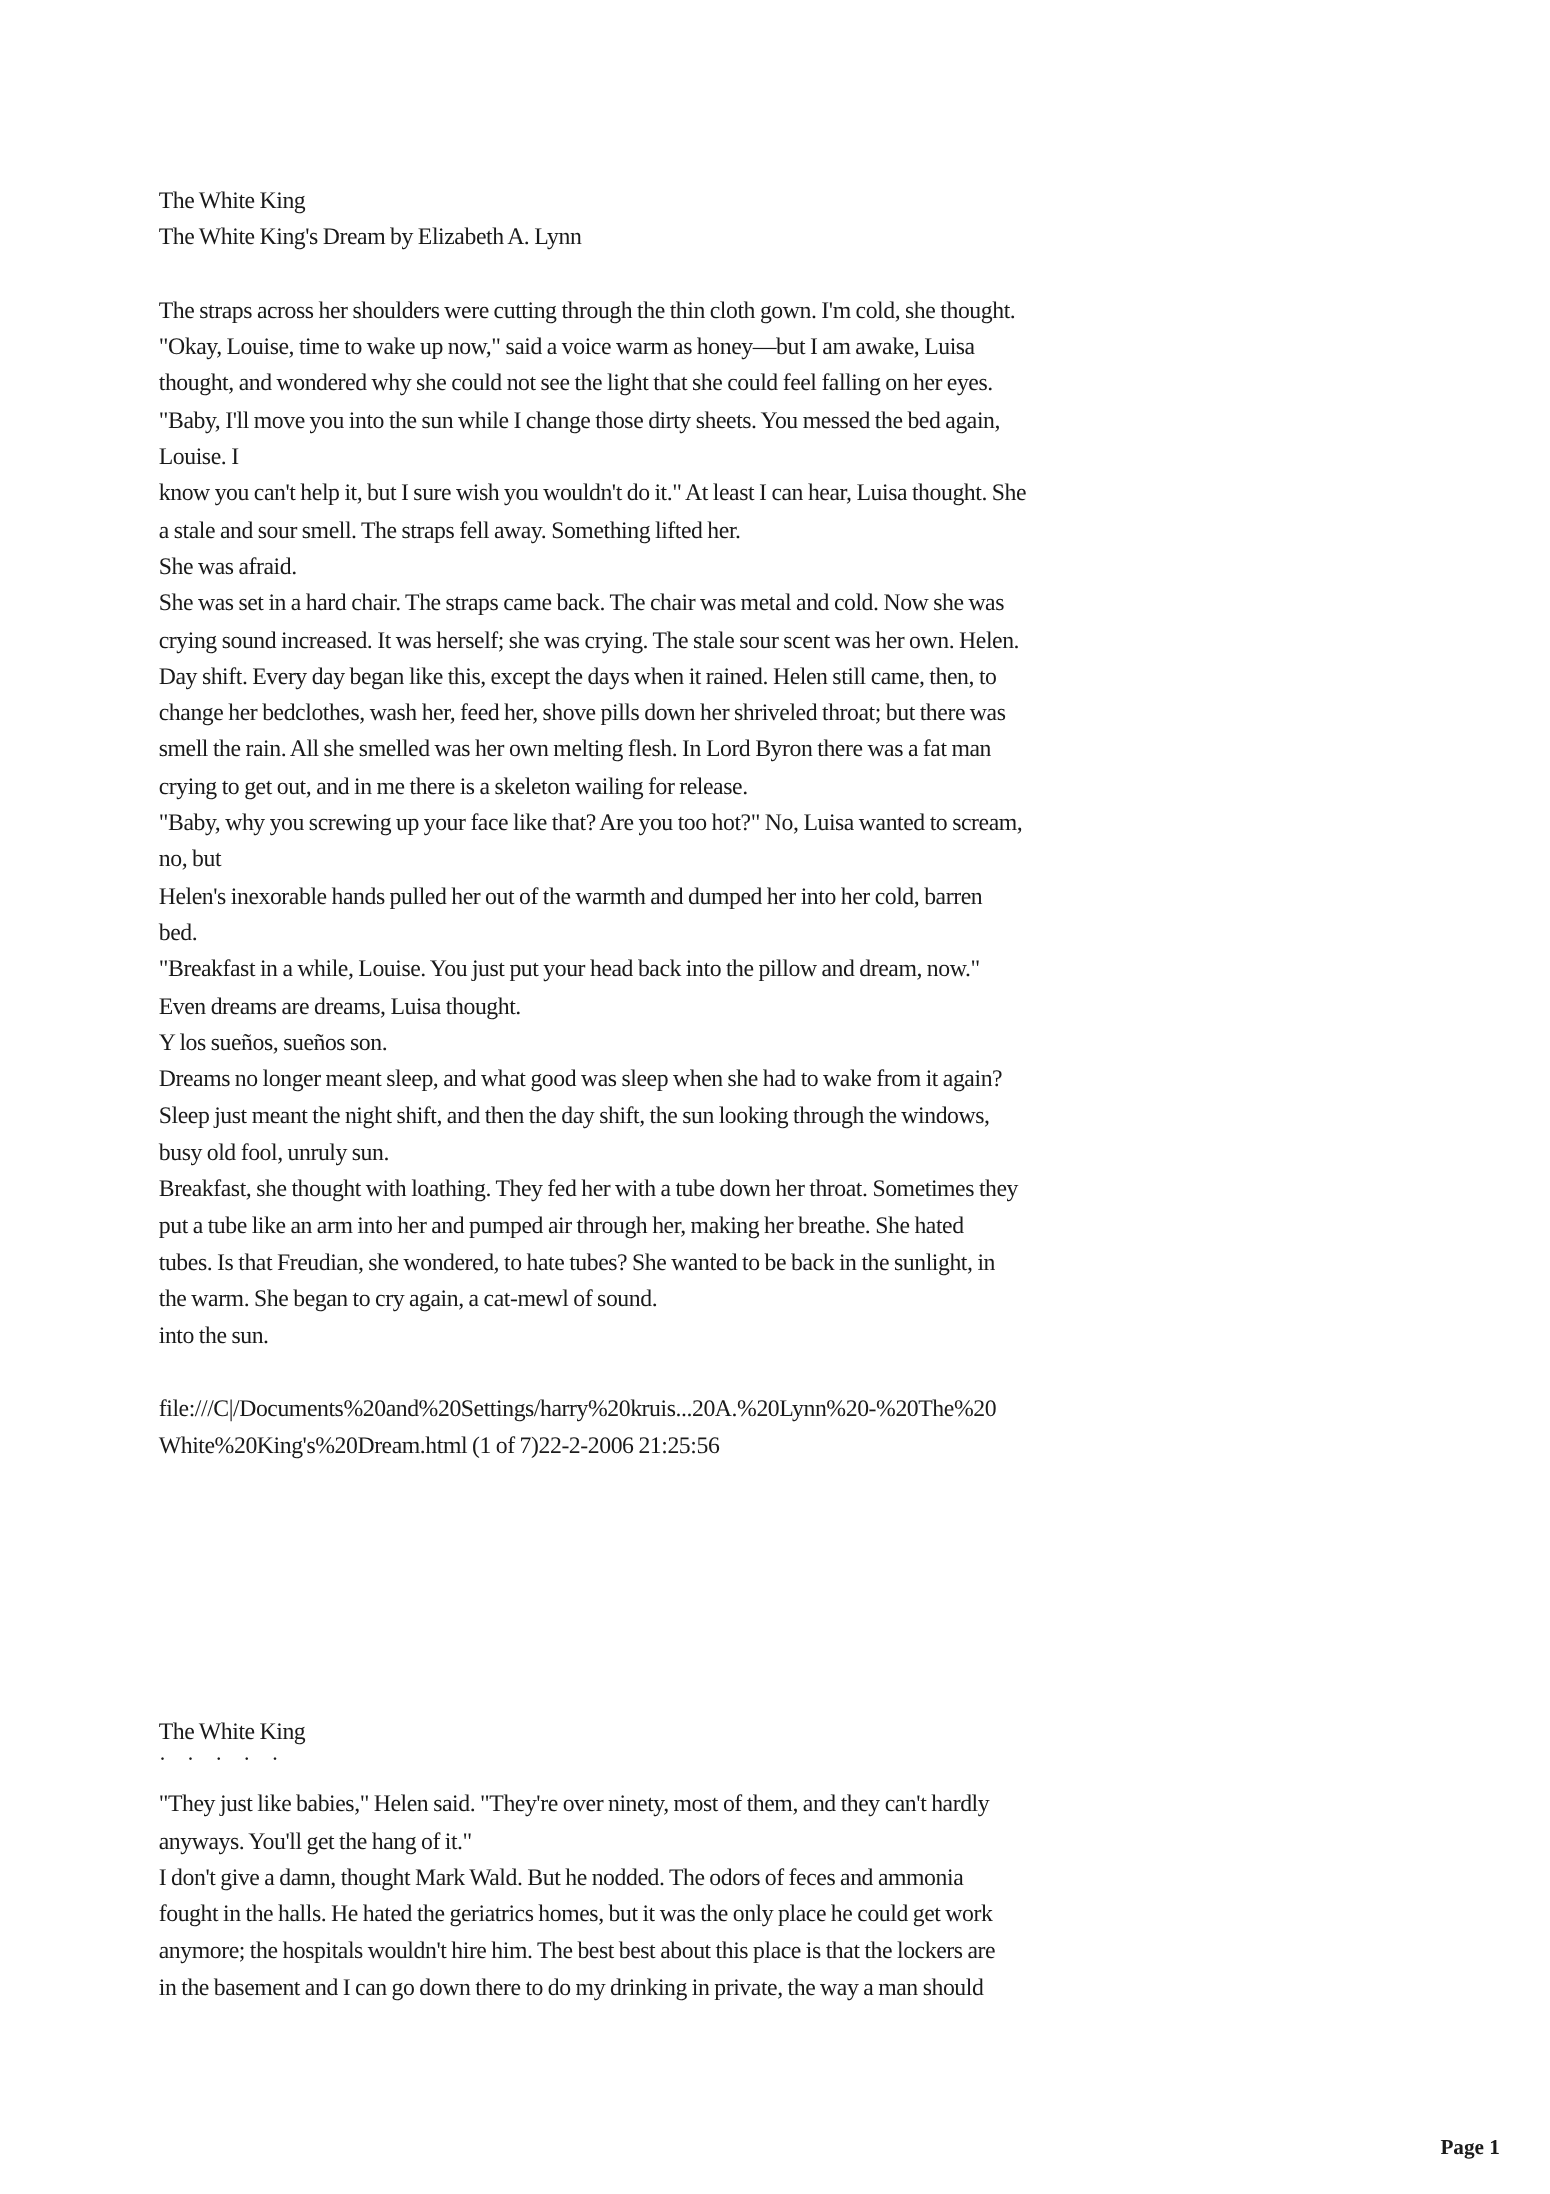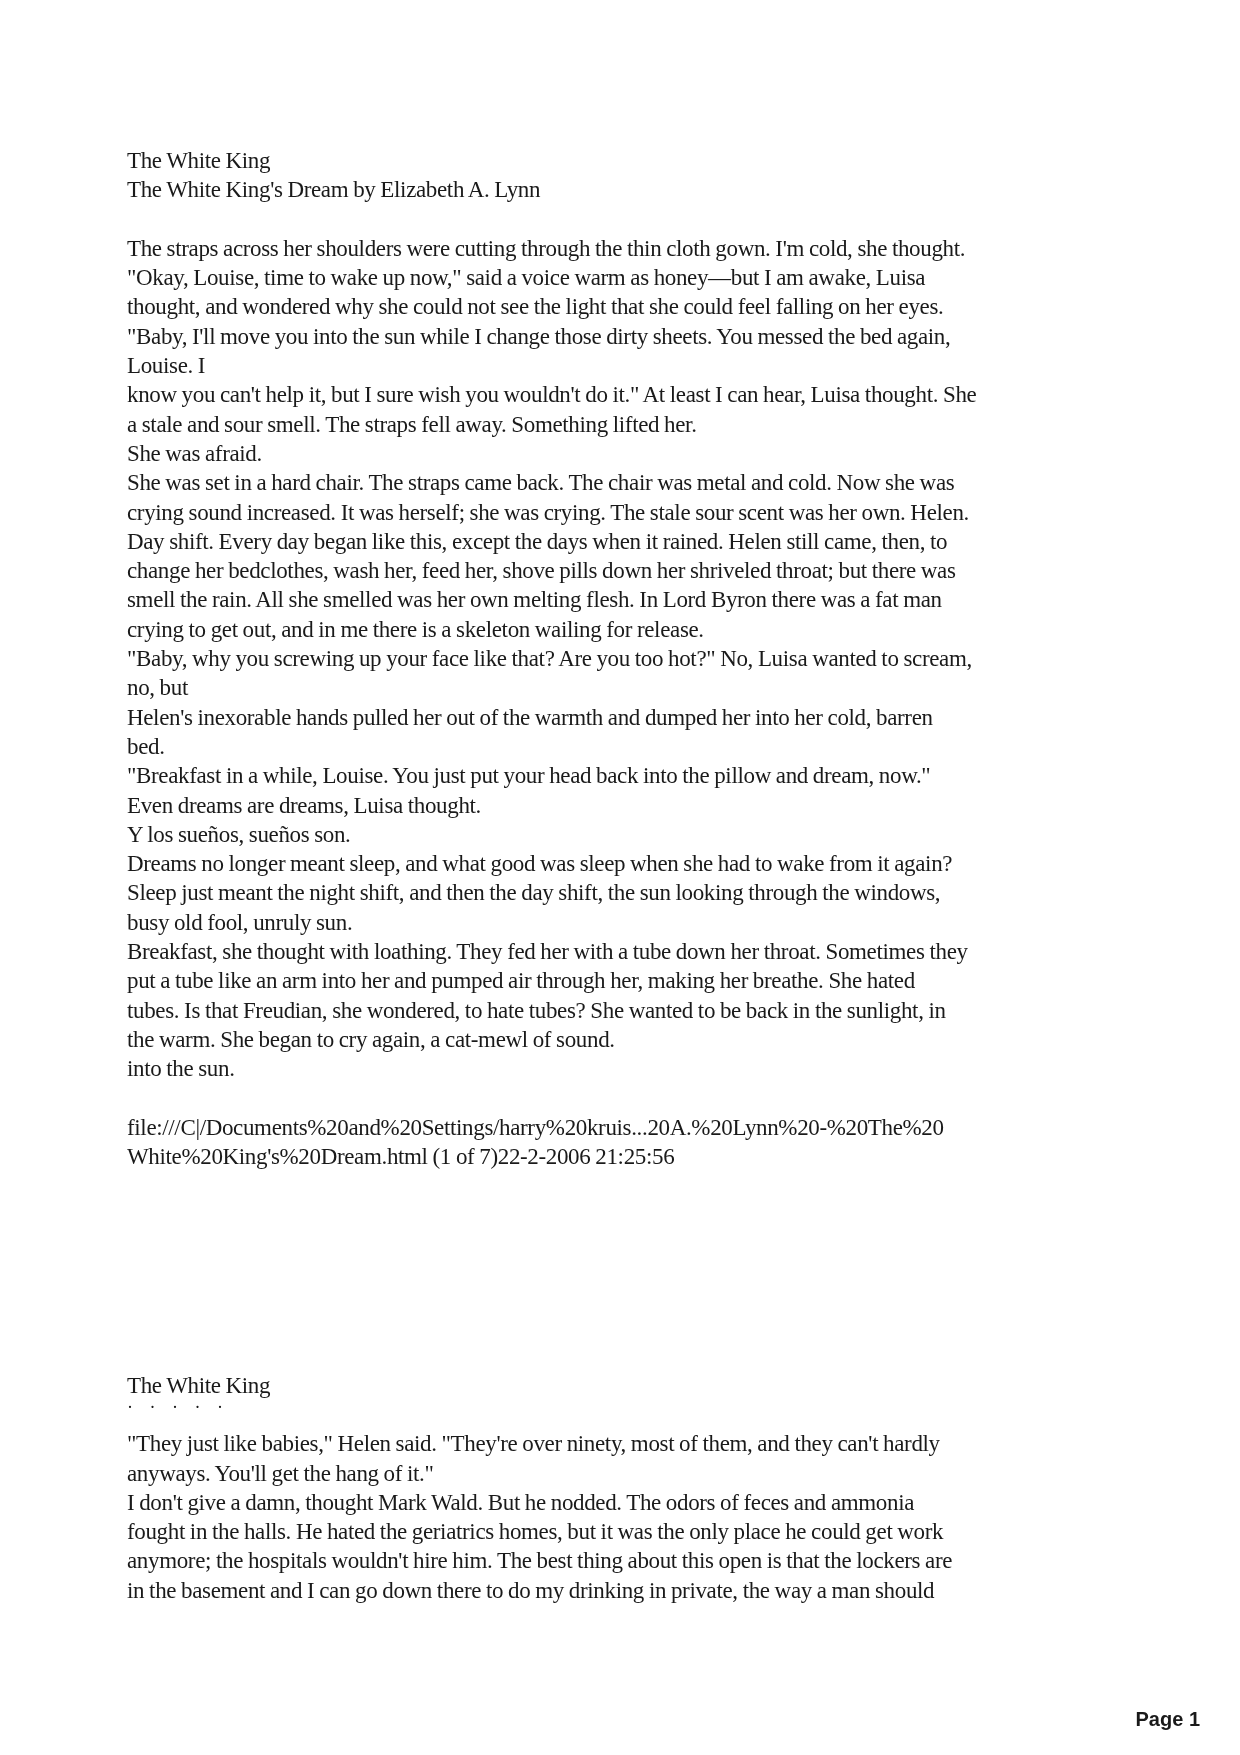--- a/index.html
+++ b/index.html
@@ -15,21 +15,21 @@
       font-family: "Liberation Serif", "DejaVu Serif", serif;
       color: #1a1a1a;
     }
     .page {
       position: absolute;
       left: 127px;
       top: 146px;
       width: 1000px;
     }
     .line {
-      font-size: 23px;
+      font-size: 19px;
       line-height: 29.3px;
       height: 29.3px;
       white-space: nowrap;
       letter-spacing: -0.35px;
       word-spacing: -0.5px;
     }
     .gap {
       height: 29.3px;
     }
     .dots {
@@ -43,23 +43,23 @@
     .section-2 {
       position: absolute;
       left: 127px;
       top: 1371px;
       width: 1000px;
     }
     .page-number {
       position: absolute;
       right: 40px;
       top: 1708px;
-      font-family: Liberation Sans, sans-serif;
+      font-family: Liberation Serif, serif;
       font-weight: bold;
-      font-size: 20px;
+      font-size: 17px;
       color: #1a1a1a;
     }
   </style>
 </head>
 <body>
 
 <div class="page">
   <div class="line">The White King</div>
   <div class="line">The White King's Dream by Elizabeth A. Lynn</div>
   <div class="gap"></div>
@@ -105,18 +105,18 @@
 </div>
 
 <div class="section-2">
   <div class="line">The White King</div>
   <div class="dots">· · · · ·</div>
   <div>
     <div class="line">"They just like babies," Helen said. "They're over ninety, most of them, and they can't hardly</div>
     <div class="line">anyways. You'll get the hang of it."</div>
     <div class="line">I don't give a damn, thought Mark Wald. But he nodded. The odors of feces and ammonia</div>
     <div class="line">fought in the halls. He hated the geriatrics homes, but it was the only place he could get work</div>
-    <div class="line">anymore; the hospitals wouldn't hire him. The best thing about this open is that the lockers are</div>
+    <div class="line">anymore; the hospitals wouldn't hire him. The best best about this place is that the lockers are</div>
     <div class="line">in the basement and I can go down there to do my drinking in private, the way a man should</div>
   </div>
 </div>
 
 <div class="page-number">Page 1</div>
 
 </body></html>

